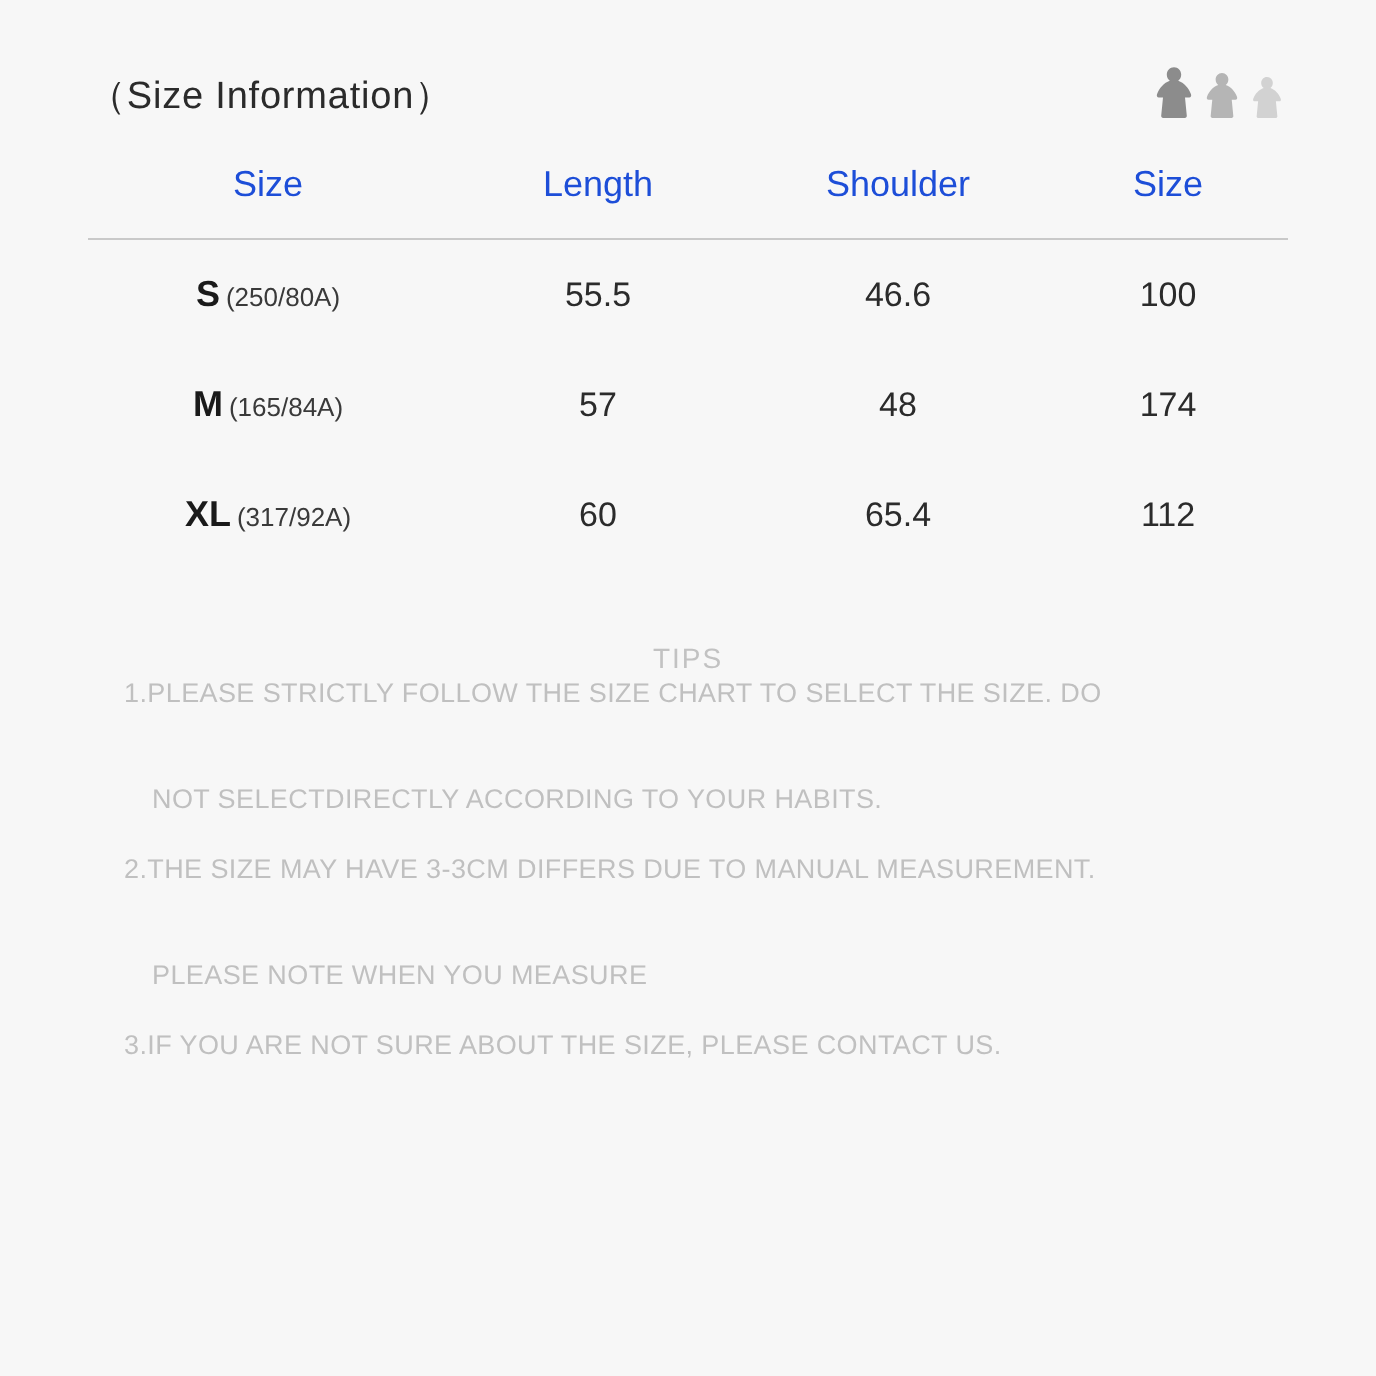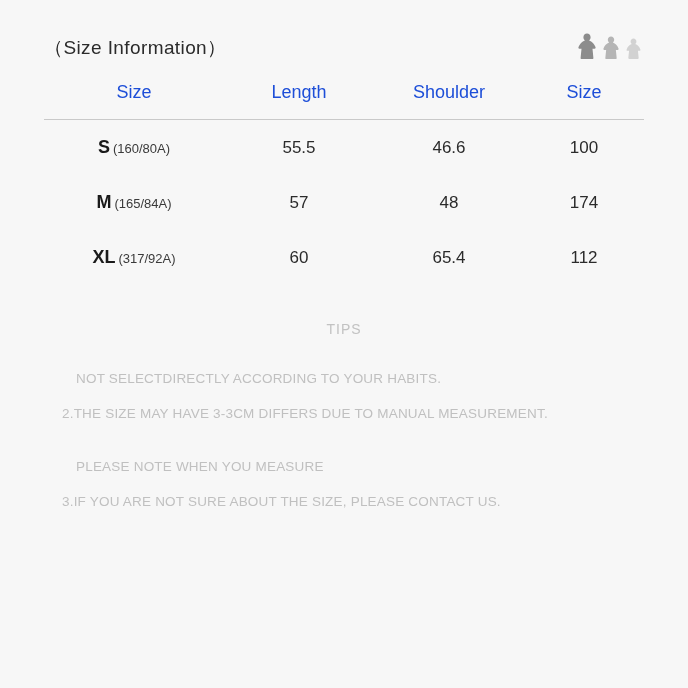--- a/index.html
+++ b/index.html
@@ -154,21 +154,21 @@
       <tr>
         <th>Size</th>
         <th>Length</th>
         <th>Shoulder</th>
         <th>Size</th>
       </tr>
     </thead>
     <tbody>
       <tr>
         <td class="size-cell">
-          <span class="size-letter">S</span><span class="size-paren">(160/80A)</span>
+          <span class="size-letter">S</span><span class="size-paren">(250/80A)</span>
         </td>
         <td>55.5</td>
         <td>46.6</td>
         <td>100</td>
       </tr>
       <tr>
         <td class="size-cell">
           <span class="size-letter">M</span><span class="size-paren">(165/84A)</span>
         </td>
         <td>57</td>
@@ -183,20 +183,21 @@
         <td>65.4</td>
         <td>112</td>
       </tr>
     </tbody>
   </table>
 
   <div class="tips">
     <div class="tips-title">TIPS</div>
     <div class="tips-list">
       <div class="tip">
+        <span>1.PLEASE STRICTLY FOLLOW THE SIZE CHART TO SELECT THE SIZE. DO</span>
         <span class="l2">NOT SELECTDIRECTLY ACCORDING TO YOUR HABITS.</span>
       </div>
       <div class="tip">
         <span>2.THE SIZE MAY HAVE 3-3CM DIFFERS DUE TO MANUAL MEASUREMENT.</span>
         <span class="l2">PLEASE NOTE WHEN YOU MEASURE</span>
       </div>
       <div class="tip">
         <span>3.IF YOU ARE NOT SURE ABOUT THE SIZE, PLEASE CONTACT US.</span>
       </div>
     </div>

